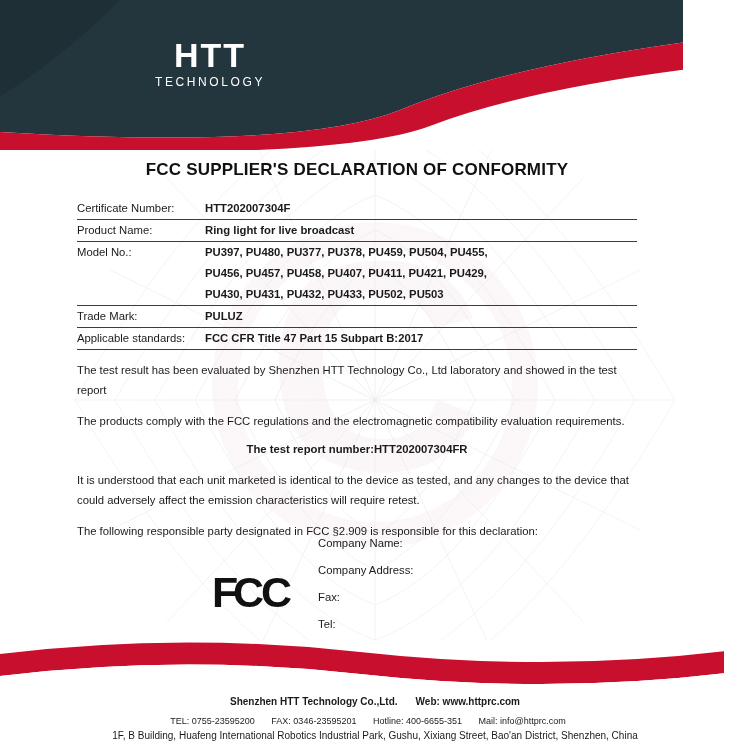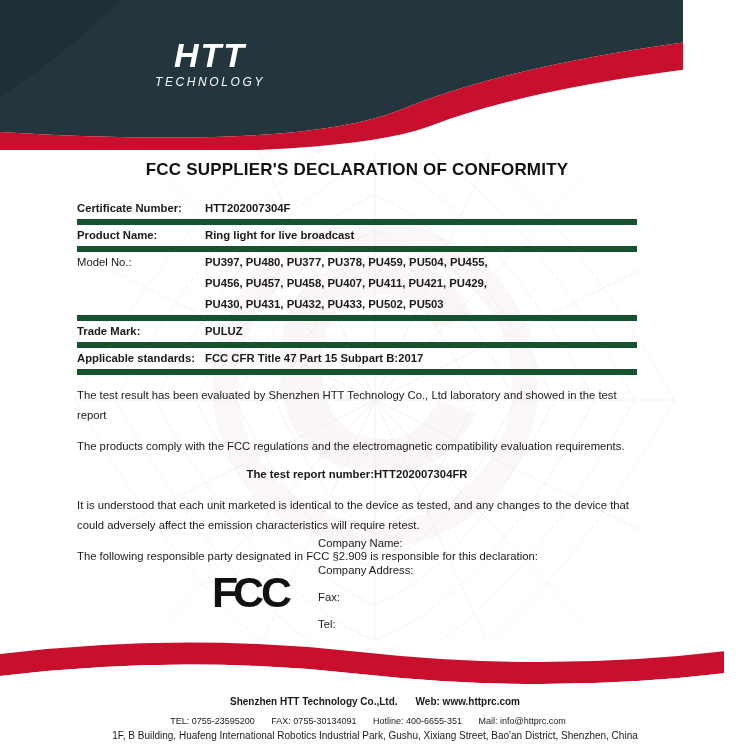--- a/index.html
+++ b/index.html
@@ -17,21 +17,20 @@
     overflow: hidden;
     background: #ffffff;
   }
 
   
   .hdr-wrap {
     position: absolute;
     left: 0; top: 0;
     width: 683px; height: 150px;
     overflow: hidden;
-    font-style: italic;
   }
   .hdr-svg { display: block; }
 
   .logo-block {
     position: absolute;
     left: 155px;
     top: 38px;
     color: #ffffff;
     text-align: center;
     line-height: 1;
@@ -85,22 +84,21 @@
     vertical-align: top;
   }
   .field-table td.label {
     width: 120px;
     padding-right: 8px;
   }
   .field-table td.value {
     font-weight: bold;
   }
   .field-table tr.with-line td {
-    border-bottom: 6px solid #14532d;
-    font-weight: bold;
+    border-bottom: 1px solid #14532d;
   }
   .cont-line {
     font-weight: bold;
   }
 
   .para-wrap {
     width: 560px;
     margin: 0 auto;
     font-size: 11.3px;
     color: #1a1a1a;
@@ -314,20 +312,20 @@
       <path d="M0 14 Q 180 -8 360 12 Q 560 34 750 8 L750 30 Q 560 56 360 34 Q 180 14 0 36 Z" fill="#c8102e"></path>
       <path d="M0 36 Q 180 14 360 34 Q 560 56 750 30 L750 110 L0 110 Z" fill="#ffffff"></path>
       <path d="M0 110 L0 96 Q 150 66 340 84 Q 540 104 750 72 L750 110 Z" fill="#23353d" opacity="0"></path>
       <path d="M0 60 Q 100 34 240 44 L 0 90 Z" fill="#c8102e" opacity="0"></path>
     </svg>
     <div class="ftr-line1">
       <span>Shenzhen HTT Technology Co.,Ltd.</span><span class="web">Web: www.httprc.com</span>
     </div>
     <div class="ftr-line2">
       <span>TEL: 0755-23595200</span>
-      <span>FAX: 0755-30134091</span>
+      <span>FAX: 0346-23595201</span>
       <span>Hotline: 400-6655-351</span>
       <span>Mail: info@httprc.com</span>
     </div>
     <div class="ftr-line3">1F, B Building, Huafeng International Robotics Industrial Park, Gushu, Xixiang Street, Bao'an District, Shenzhen, China</div>
   </div>
 
 </div>
 
 </body></html>

